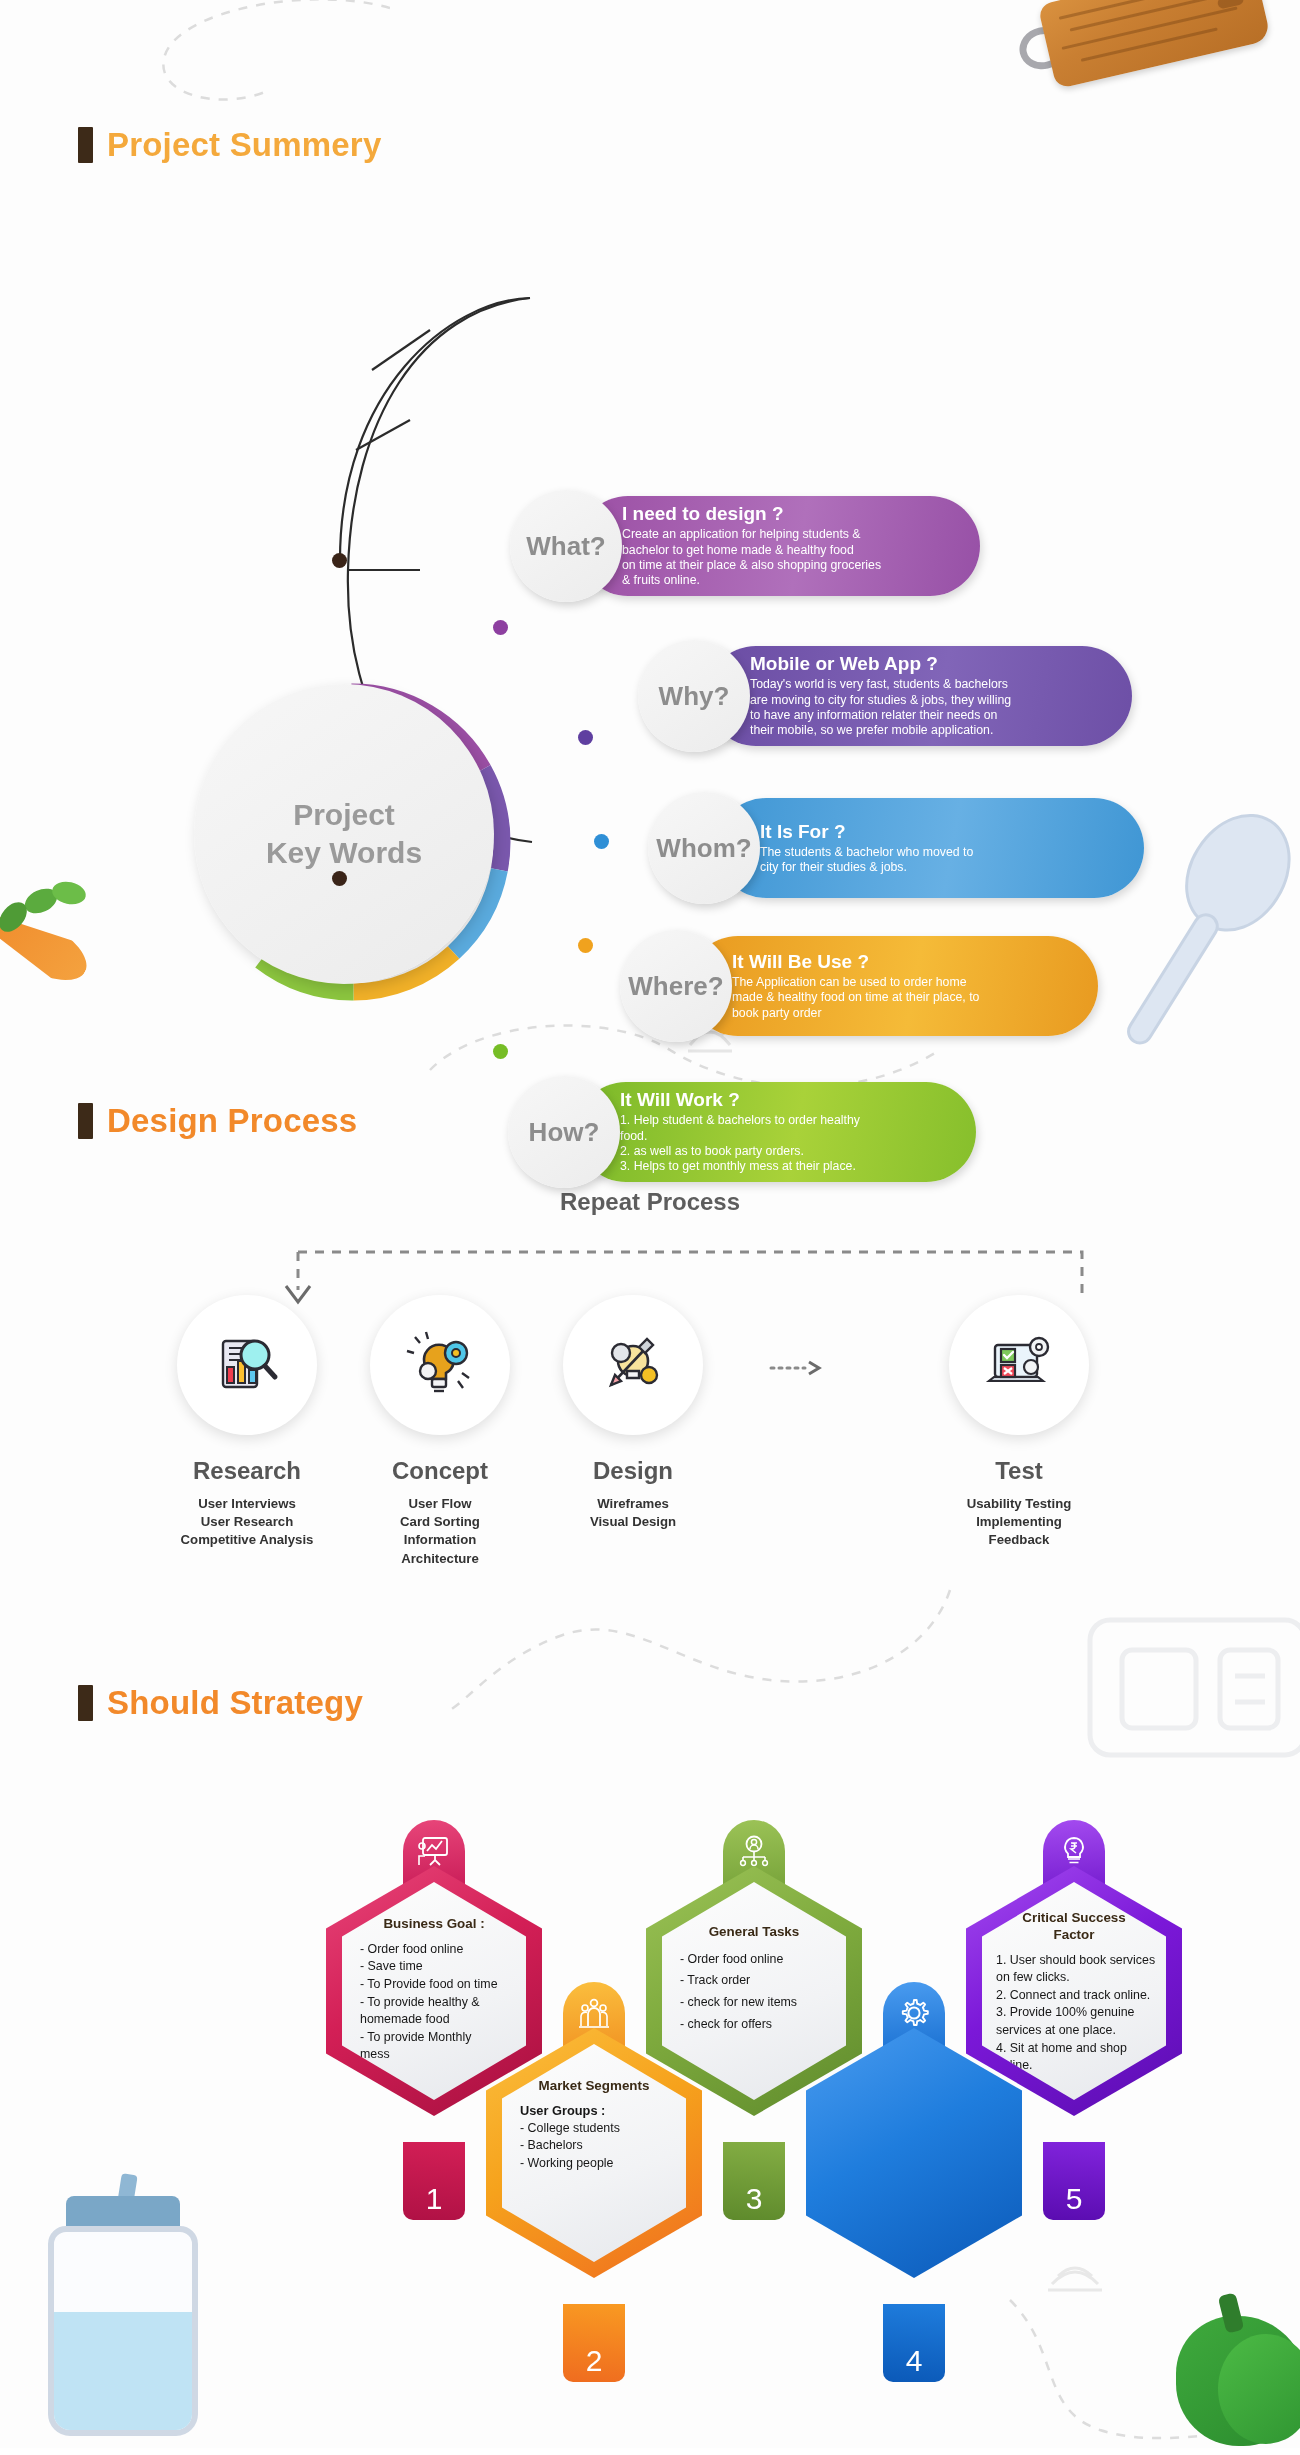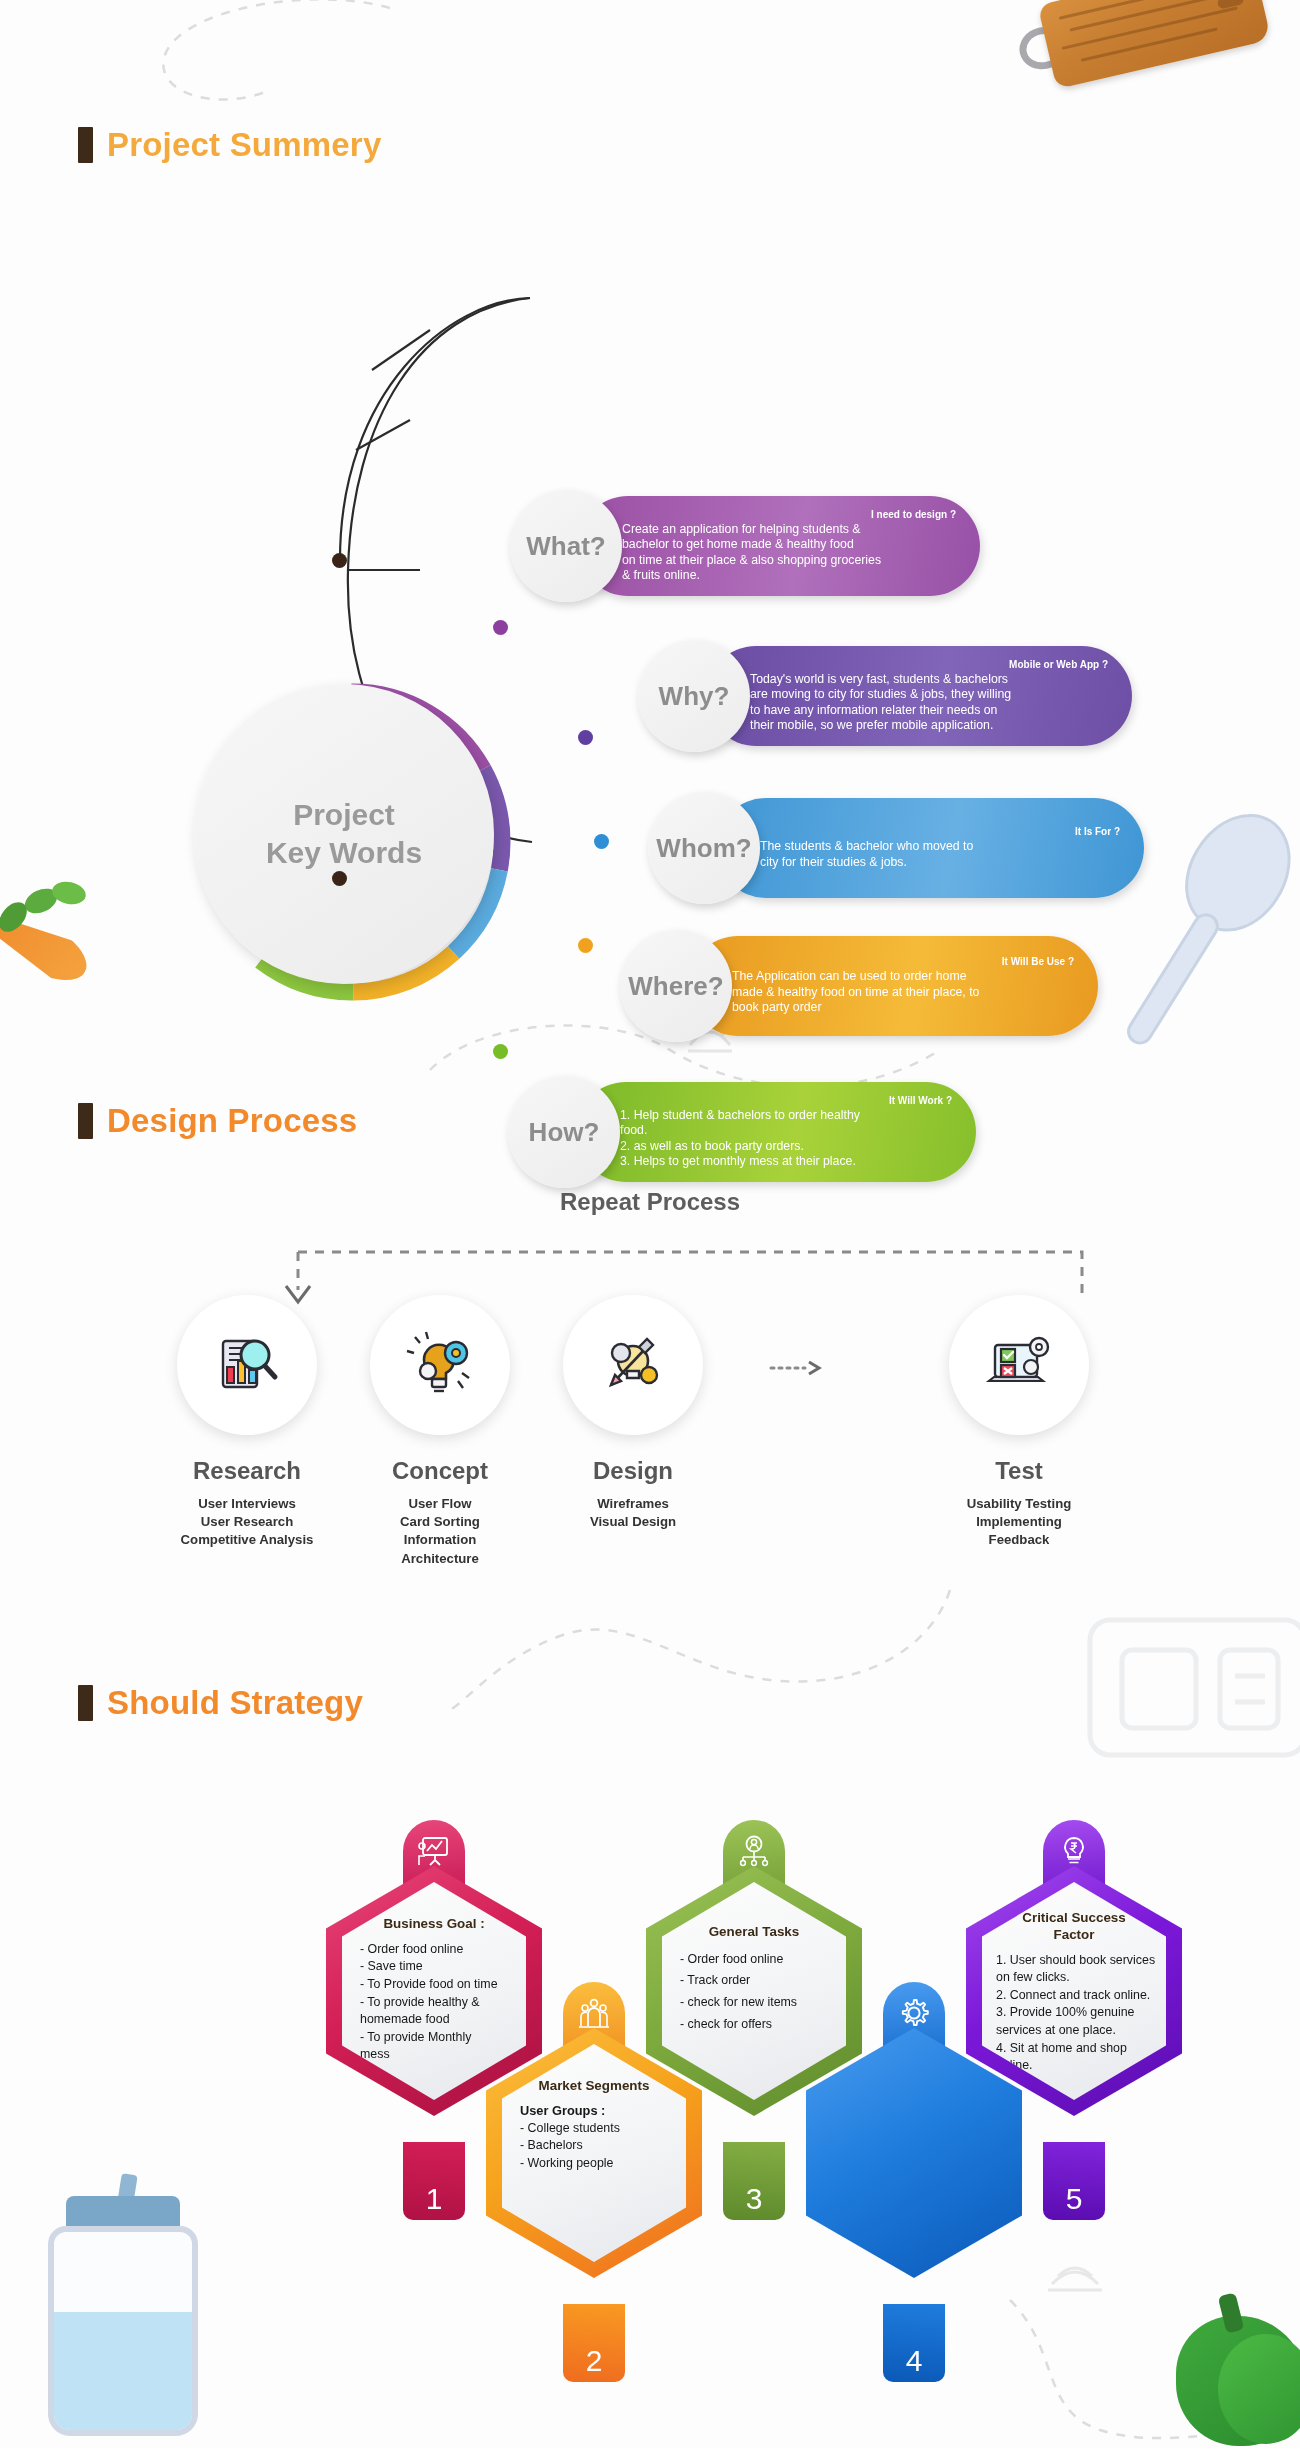--- a/index.html
+++ b/index.html
@@ -160,21 +160,21 @@
     position: absolute; top: 6px;
     height: 100px;
     border-radius: 50px;
     box-shadow: 2px 4px 9px rgba(0,0,0,.15);
     color: #fff;
     padding: 8px 24px 8px 44px;
     display: flex; flex-direction: column; justify-content: center;
     z-index: 2;
   }
   .node-panel .hd {
-    font-size: 10px; font-weight: 700; text-align: right; margin-bottom: 2px;
+    font-size: 19px; font-weight: 700; text-align: left; margin-bottom: 2px;
   }
   .node-panel .bd {
     font-size: 12.3px; line-height: 1.26; text-align: left;
   }
   .node-panel .bd.left { text-align: left; }
 
   .dot { position: absolute; width: 15px; height: 15px; border-radius: 50%; z-index: 4; }
   .endcap { position: absolute; width: 15px; height: 15px; border-radius: 50%; background: #3a2418; z-index: 4; }
 
   

